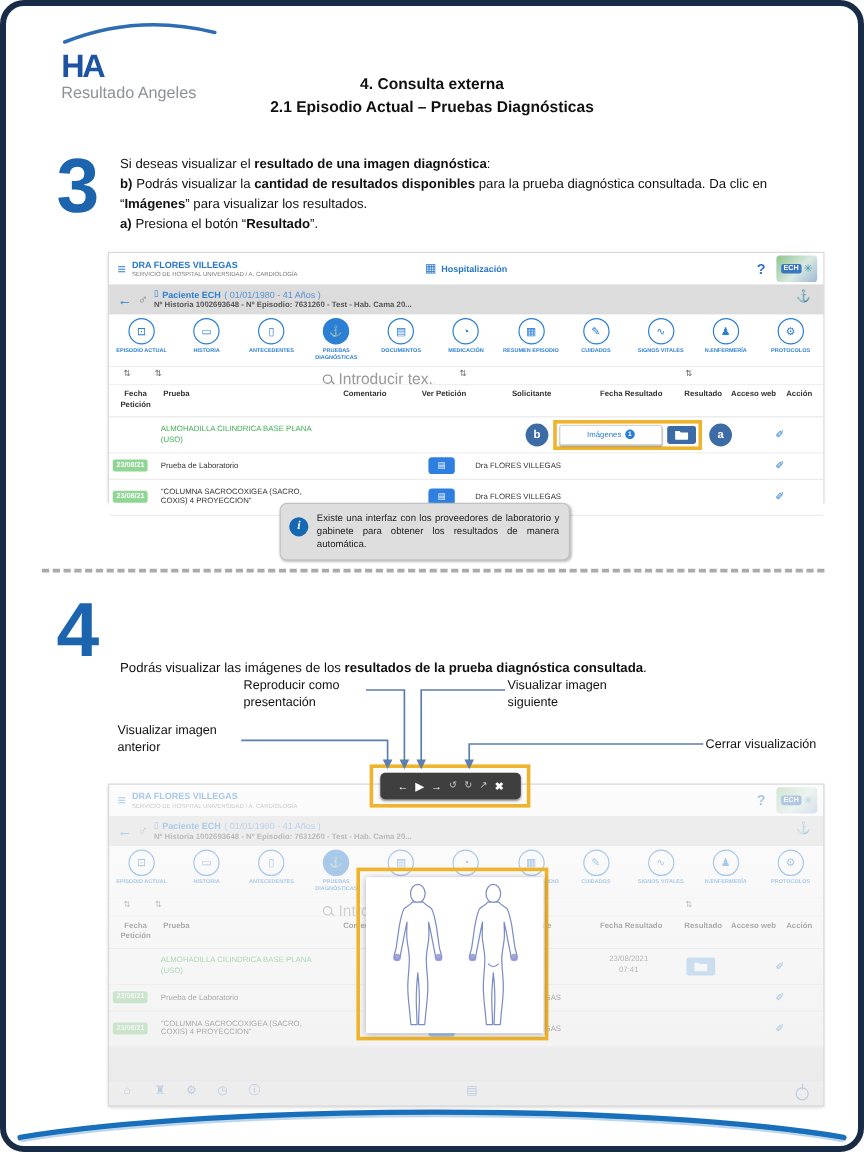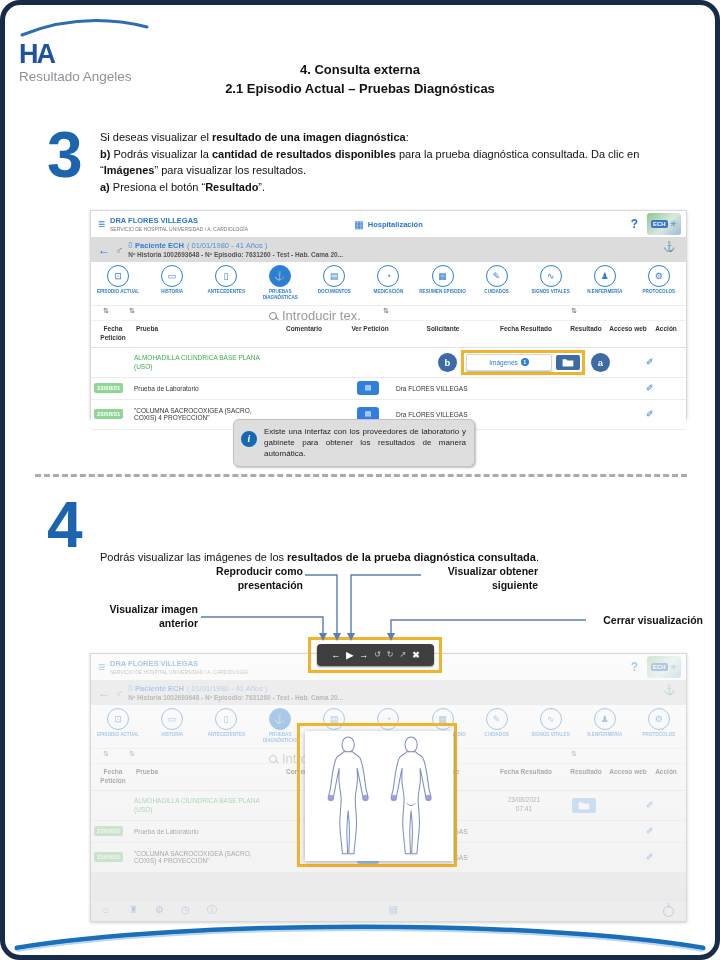--- a/index.html
+++ b/index.html
@@ -1,20 +1,20 @@
 <!DOCTYPE html>
 <html><head>
 <meta charset="utf-8">
 <style>
   html,body{margin:0;padding:0;background:#fff;}
   .slide{position:relative;width:720px;height:960px;box-sizing:border-box;background:#fff;
          border:5px solid #182c47;border-radius:20px;overflow:hidden;
          font-family:"Liberation Sans",sans-serif;color:#111;}
   
-  .logo{position:absolute;left:14px;top:10px;width:140px;}
+  .logo{position:absolute;left:46px;top:10px;width:140px;}
   .logo .mono{font-weight:900;font-size:27px;color:#1d53a0;letter-spacing:-2px;line-height:1;}
   .logo .lname{color:#8d9298;font-size:13.5px;margin-top:1px;}
   .title{position:absolute;left:120px;right:120px;top:56px;text-align:center;}
   .title div{font-weight:bold;font-size:13px;line-height:1.45;}
   
   .stepnum{position:absolute;font-weight:bold;font-size:64px;line-height:1;color:#1c64ae;}
   .steptext{position:absolute;left:95px;width:596px;font-size:11px;line-height:1.52;}
   .steptext b{font-weight:bold;}
   
   .shot{position:absolute;left:85px;width:595px;background:#fff;border:1px solid #d8d8d8;
@@ -92,21 +92,21 @@
   .power::after{content:'';position:absolute;left:50%;top:-4px;transform:translateX(-50%);width:1.5px;height:5px;background:#6f9fd8;}
   
   .infobox{position:absolute;left:228px;top:414px;width:242px;box-sizing:border-box;background:#dedede;
            border:1px solid #c2c2c2;border-radius:6px;padding:6px 8px 6px 30px;
            box-shadow:1px 1px 2px rgba(0,0,0,.25);font-size:8px;line-height:1.4;text-align:justify;color:#222;}
   .infoi{position:absolute;left:7px;top:11px;width:16px;height:16px;border-radius:50%;background:#1668b3;
          color:#fff;font-style:italic;font-weight:bold;font-size:10px;display:flex;align-items:center;justify-content:center;
          font-family:"Liberation Serif",serif;}
   .dashed{position:absolute;left:30px;right:28px;top:469px;border-top:3.5px dashed #ababab;}
   
-  .callout{position:absolute;font-size:10.5px;color:#111;text-align:right;line-height:1.3;font-weight:bold;}
+  .callout{position:absolute;font-size:10.5px;color:#111;text-align:left;line-height:1.3;}
   .lines{position:absolute;left:0;top:0;pointer-events:none;z-index:7;}
   
   .tbobox{position:absolute;left:303px;top:632px;width:134px;height:36px;border:3px solid #f0b32c;
           box-sizing:border-box;z-index:5;}
   .tbar{position:absolute;left:312px;top:639px;width:117px;height:22px;background:#3f3f3f;border-radius:4px;
         display:flex;align-items:center;justify-content:center;gap:6px;z-index:6;box-shadow:0 1px 2px rgba(0,0,0,.45);}
   .tbi{color:#fff;font-size:9px;font-weight:bold;line-height:1;}
   .tbi.dim{color:#c4c4c4;font-weight:normal;font-size:8px;}
   
   .bodyobox{position:absolute;left:292px;top:718px;width:160px;height:144px;border:3px solid #f0b32c;
@@ -298,21 +298,21 @@
   </div>
 
   <div class="dashed"></div>
 
   <div class="stepnum" style="left:42px;top:488px;">4</div>
   <div class="steptext" style="top:502px;margin-top:42px;">
     <span>Podrás visualizar las imágenes de los </span><b>resultados de la prueba diagnóstica consultada</b><span>.</span>
   </div>
 
   <div class="callout" style="left:198px;top:560px;width:100px;">Reproducir como presentación</div>
-  <div class="callout" style="left:418px;top:560px;width:115px;">Visualizar obtener siguiente</div>
+  <div class="callout" style="left:418px;top:560px;width:115px;">Visualizar imagen siguiente</div>
   <div class="callout" style="left:93px;top:598px;width:100px;">Visualizar imagen anterior</div>
   <div class="callout" style="left:583px;top:609px;width:115px;">Cerrar visualización</div>
 
   <svg class="lines" width="720" height="700">
     <polyline points="196,612 318,612 318,629" fill="none" stroke="#5b7fae" stroke-width="1.4"></polyline>
     <path d="M314,628 L322,628 L318,636 Z" fill="#5b7fae"></path>
     <polyline points="300,570 332,570 332,629" fill="none" stroke="#5b7fae" stroke-width="1.4"></polyline>
     <path d="M328,628 L336,628 L332,636 Z" fill="#5b7fae"></path>
     <polyline points="416,570 346,570 346,629" fill="none" stroke="#5b7fae" stroke-width="1.4"></polyline>
     <path d="M342,628 L350,628 L346,636 Z" fill="#5b7fae"></path>

